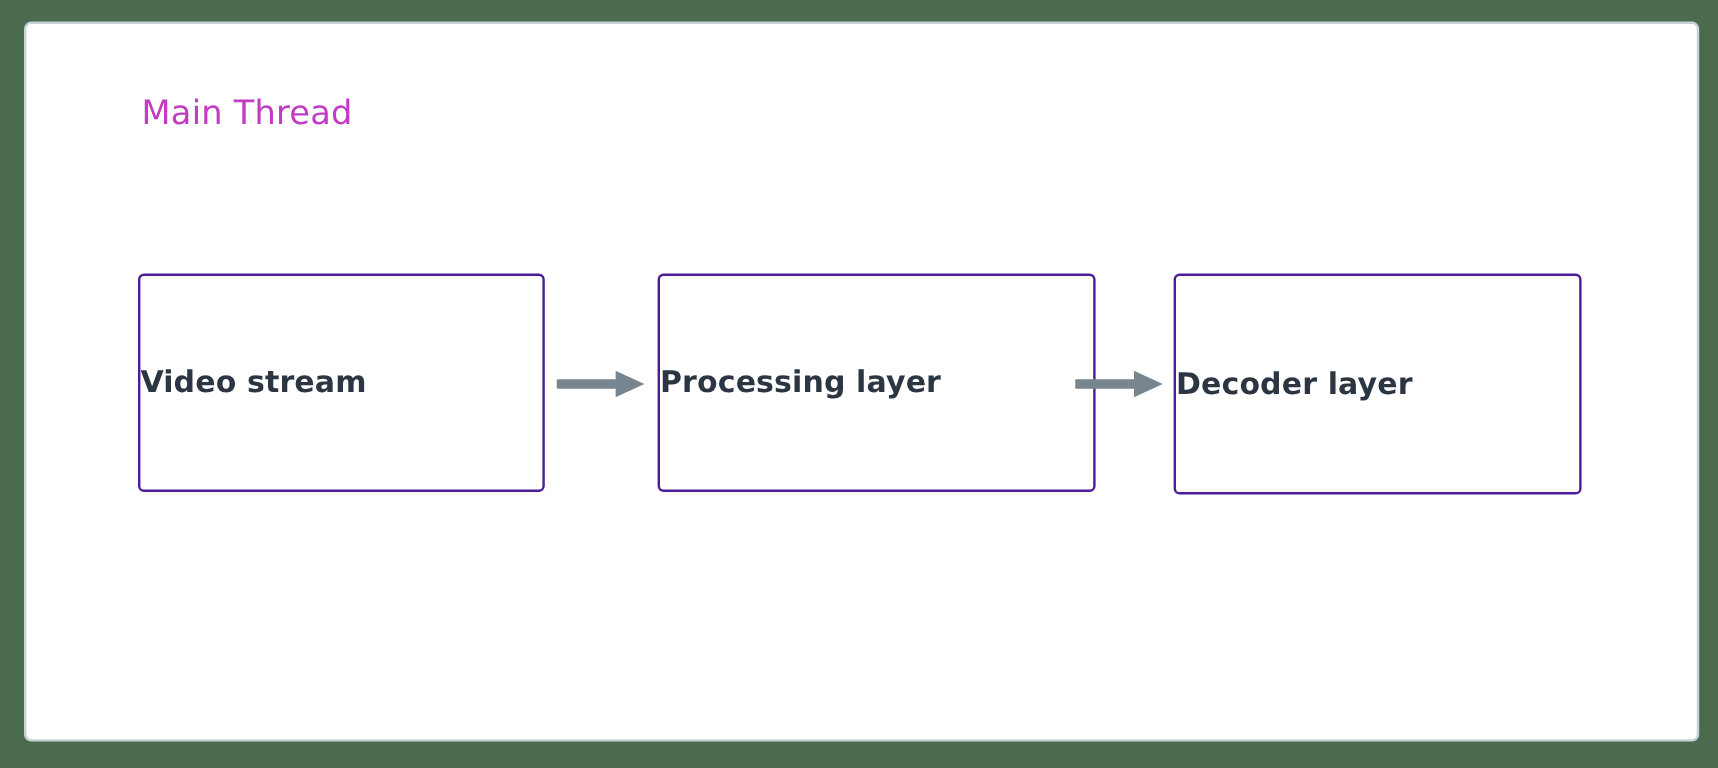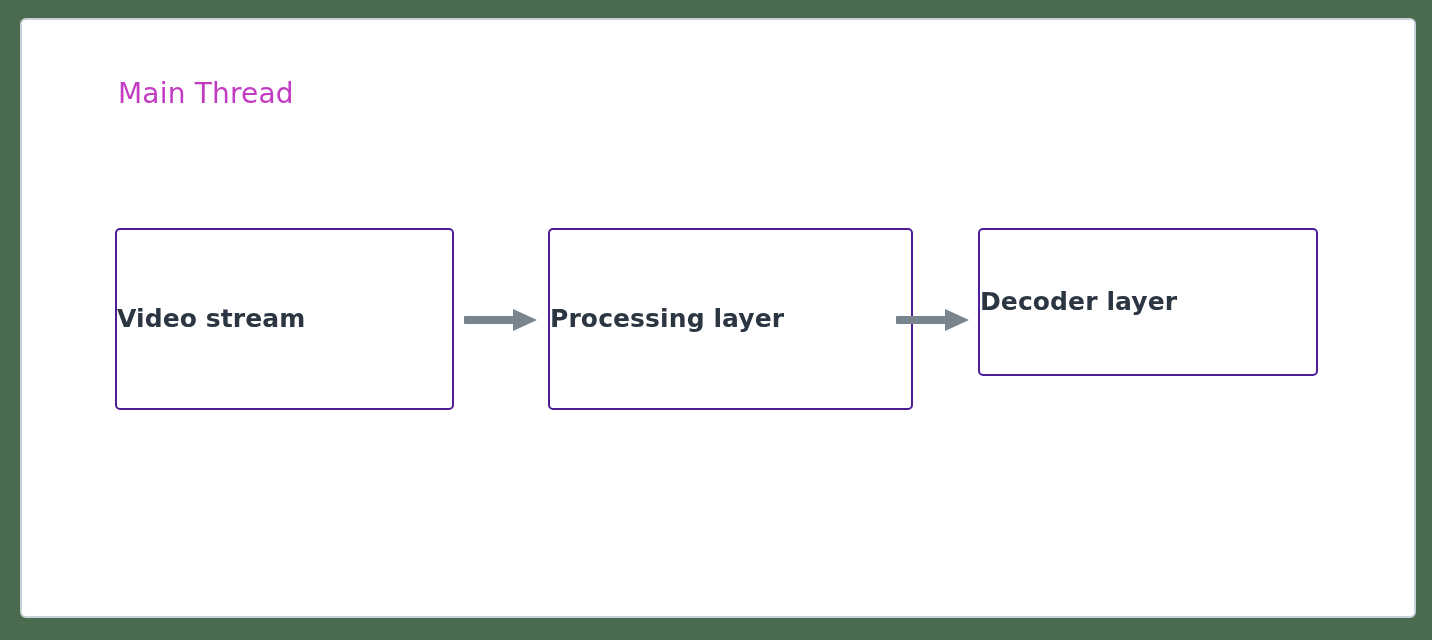--- a/index.html
+++ b/index.html
@@ -65,21 +65,21 @@
     font-size: 25px;
     line-height: 30px;
     color: #2b3642;
     white-space: nowrap;
     letter-spacing: 0.1px;
     user-select: none;
   }
 
   #node-video-stream     { left: 115px;  top: 228px; width: 339px; height: 182px; }
   #node-processing-layer { left: 548px;  top: 228px; width: 365px; height: 182px; }
-  #node-decoder-layer    { left: 978px;  top: 228px; width: 340px; height: 148px; }
+  #node-decoder-layer    { left: 978px;  top: 228px; width: 340px; height: 184px; }
 
   
   .edge {
     position: absolute;
     top: 300px;
     width: 96px;
     height: 40px;
     overflow: visible;
   }
   #edge-video-to-processing { left: 456px; }

